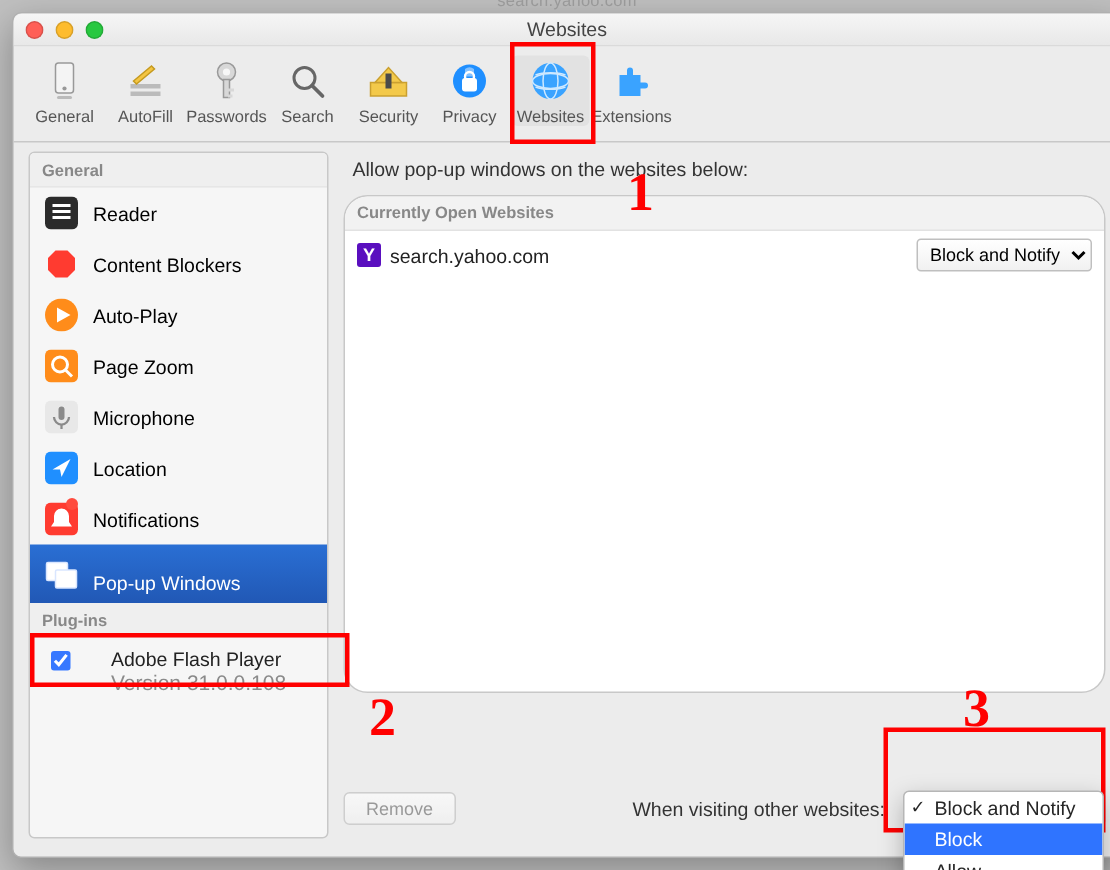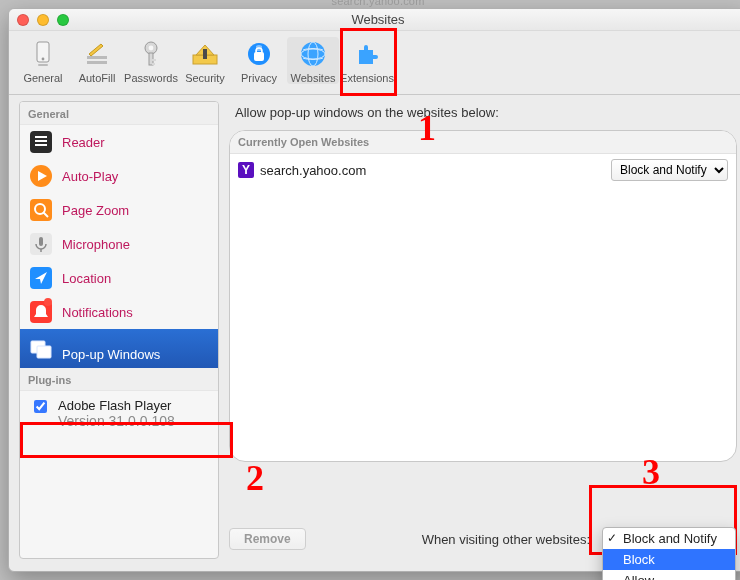--- a/index.html
+++ b/index.html
@@ -31,35 +31,35 @@
   .toolbar { height:64px; display:flex; align-items:flex-start; gap:2px; padding:6px 8px 0 8px; border-bottom:1px solid var(--border-light); }
   .tb-item { width:52px; display:flex; flex-direction:column; align-items:center; gap:3px; cursor:default; padding-top:2px;}
   .tb-item .ic { width:30px; height:30px; display:flex; align-items:center; justify-content:center; }
   .tb-item .lbl { font-size:11px; color:#555; }
   .tb-item.sel { background:#e2e2e2; border-radius:4px; }
   .content { position:absolute; left:10px; right:10px; top:92px; bottom:12px; display:flex; gap:10px; }
   .sidebar { width:200px; background:var(--bg-sidebar); border:1px solid var(--border-light); border-radius:4px; overflow:auto; }
   .sb-head { font-size:11px; font-weight:600; color:var(--text-dim); padding:6px 8px 4px 8px; border-bottom:1px solid #e6e6e6; background:#efefef;}
   .sb-item { display:flex; align-items:center; gap:10px; padding:6px 10px; cursor:default; position:relative;}
   .sb-item .ic { width:22px; height:22px; display:flex; align-items:center; justify-content:center; }
-  .sb-item .txt { font-size:13px; color:#be185d; }
+  .sb-item .txt { font-size:13px; color:#000000; }
   .sb-item.sel { background:linear-gradient(var(--sel-blue),var(--sel-blue-dark)); color:#fff; }
   .sb-item.sel .txt { color:#fff;margin-top:12px; }
   .sb-sub { font-size:14px; color:#8a8a8a; }
-  .plugin { display:flex; align-items:flex-start; gap:8px; padding:7px 10px; }
+  .plugin { display:flex; align-items:flex-start; gap:24px; padding:7px 10px; }
   .plugin input[type=checkbox]{ accent-color:#3778ff; margin-top:2px;}
   .main { flex:1; position:relative; }
   .main-head { font-size:13px; color:#333; margin:4px 0 10px 6px; }
   .table { border:1px solid var(--border-light); border-radius:16px; background:#fff; height:332px; overflow:hidden; }
   .table-head { font-size:11px; font-weight:600; color:var(--text-dim); padding:5px 8px; background:#f2f2f2; border-bottom:1px solid #e2e2e2; }
   .row { display:flex; align-items:center; padding:5px 8px; gap:8px; }
   .row .site { flex:1; font-size:13px; color:#222; display:flex; align-items:center; gap:6px;}
   .row select { font-size:12px; height:22px; border:1px solid #bfbfbf; border-radius:3px; background:linear-gradient(#fff,#f1f1f1); padding:0 4px;}
   .btn { display:inline-block; padding:3px 14px; font-size:12px; border:1px solid #c2c2c2; border-radius:4px; background:linear-gradient(#fdfdfd,#f1f1f1); color:#777; }
-  .btn.disabled { opacity:.7;font-weight:bold; }
+  .btn.disabled { opacity:.7; }
   .footer { position:absolute; left:0; right:0; bottom:0; height:40px; display:flex; align-items:center; }
   .footer-label { font-size:13px; color:#333; margin-left:auto; margin-right:13px;}
   .dropdown { position:relative; width:134px; height:22px; border:1px solid #bfbfbf; border-radius:3px; background:linear-gradient(#fff,#f1f1f1); font-size:12px; padding:2px 18px 2px 6px;}
   .menu { position:absolute; right:0; top:-2px; width:134px; background:#fff; border:1px solid #b6b6b6; border-radius:4px; box-shadow:0 6px 16px rgba(0,0,0,.25); font-size:13px; z-index:10; overflow:hidden;}
   .menu-item { padding:3px 8px 3px 20px; position:relative; }
   .menu-item.sel { background:var(--menu-sel); color:#fff; }
   .menu-item .chk { position:absolute; left:4px; top:3px; font-size:12px;}
   .annot-box { position:absolute; border:3px solid var(--highlight-red); pointer-events:none; }
   .annot-num { position:absolute; color:var(--highlight-red); font-weight:700; font-size:36px; font-family:"Times New Roman",serif; pointer-events:none;}
   .badge-dot { width:8px; height:8px; border-radius:50%; background:#ff4b3e; position:absolute; top:3px; left:24px; }
@@ -110,20 +110,29 @@
             <circle cx="10" cy="7" r="2.4" fill="#f7f7f7"></circle>
             <rect x="8" y="12" width="4" height="12" fill="#d8d8d8" stroke="#999"></rect>
             <rect x="11" y="18" width="4" height="2" fill="#d8d8d8"></rect>
             <rect x="11" y="22" width="3" height="2" fill="#d8d8d8"></rect>
           </svg>
         </span>
       <span class="lbl">Passwords</span>
     </div>
     <div class="tb-item">
       <span class="ic">
+          <svg width="24" height="24" viewBox="0 0 24 24">
+            <circle cx="10" cy="10" r="7" fill="none" stroke="#666" stroke-width="2"></circle>
+            <line x1="15" y1="15" x2="22" y2="22" stroke="#666" stroke-width="2.5" stroke-linecap="round"></line>
+          </svg>
+        </span>
+      <span class="lbl">Search</span>
+    </div>
+    <div class="tb-item">
+      <span class="ic">
           <svg width="26" height="22" viewBox="0 0 26 22">
             <rect x="1" y="12" width="24" height="9" fill="#f3c94a" stroke="#caa030"></rect>
             <polygon points="4,12 13,2 22,12" fill="#f3c94a" stroke="#caa030"></polygon>
             <rect x="11" y="6" width="4" height="10" fill="#4a4a4a"></rect>
           </svg>
         </span>
       <span class="lbl">Security</span>
     </div>
     <div class="tb-item">
       <span class="ic">
@@ -165,20 +174,28 @@
       <div class="sb-item">
         <span class="ic">
             <svg width="22" height="22">
               <rect width="22" height="22" rx="4" fill="#2b2b2b"></rect>
               <rect x="5" y="5" width="12" height="2" fill="#fff"></rect>
               <rect x="5" y="9" width="12" height="2" fill="#fff"></rect>
               <rect x="5" y="13" width="12" height="2" fill="#fff"></rect>
             </svg>
           </span>
         <span class="txt">Reader</span>
+      </div>
+      <div class="sb-item">
+        <span class="ic">
+            <svg width="22" height="22" viewBox="0 0 22 22">
+              <polygon points="7,2 15,2 20,7 20,15 15,20 7,20 2,15 2,7" fill="#ff3b30"></polygon>
+            </svg>
+          </span>
+        <span class="txt">Content Blockers</span>
       </div>
       <div class="sb-item">
         <span class="ic">
             <svg width="22" height="22">
               <circle cx="11" cy="11" r="11" fill="#ff8c1a"></circle>
               <polygon points="8,6 17,11 8,16" fill="#fff"></polygon>
             </svg>
           </span>
         <span class="txt">Auto-Play</span>
       </div>

